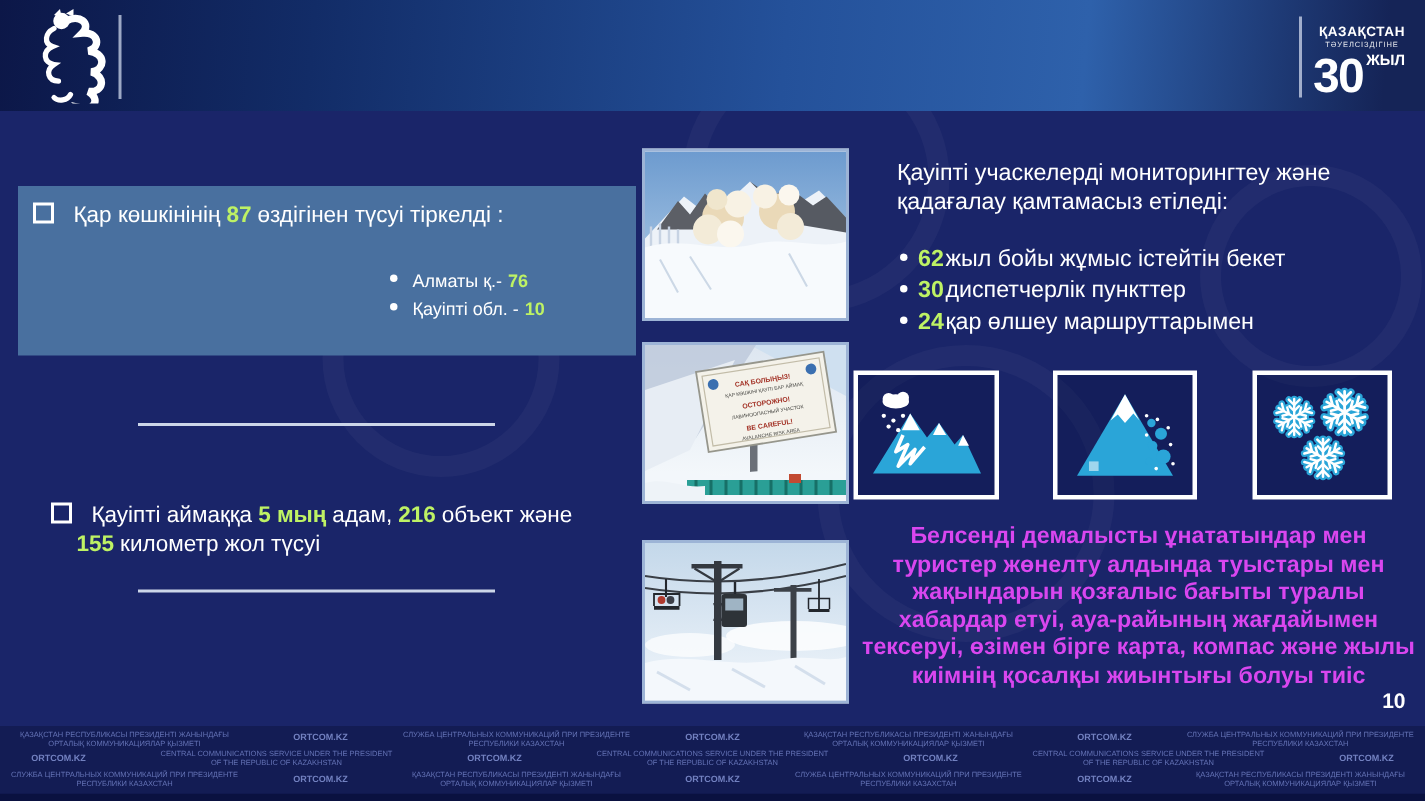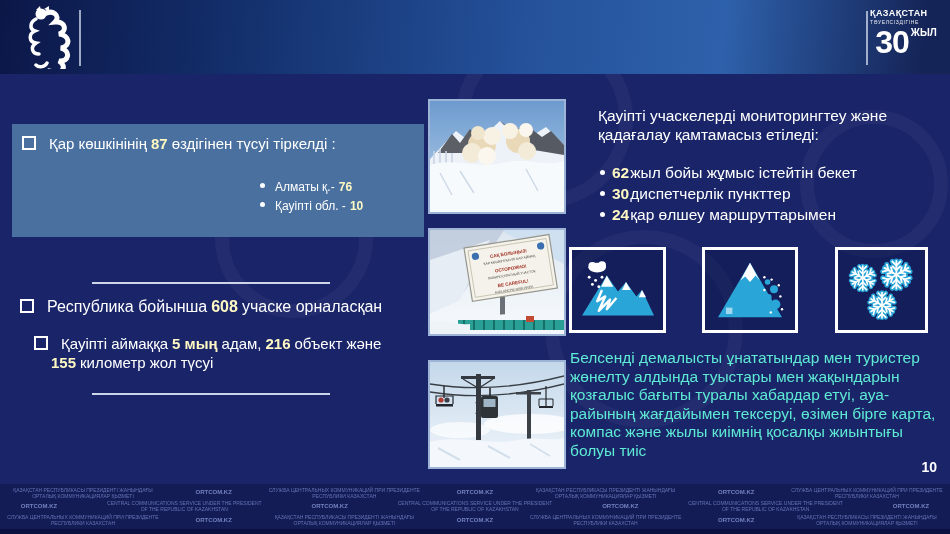--- a/index.html
+++ b/index.html
@@ -9,35 +9,35 @@
   .header{position:absolute;top:0;left:0;width:950px;height:74px;
     background:linear-gradient(95deg,#0c1748 0%,#122c67 22%,#24519a 55%,#2e61ab 76%,#152457 97%);}
   .leopard{position:absolute;left:14px;top:5px;}
   .vdiv{position:absolute;width:2px;background:rgba(205,215,235,.75);}
   .vdiv.v1{left:79px;top:10px;height:56px;}
   .vdiv.v2{left:866px;top:11px;height:54px;}
   .title-bar{position:absolute;left:90px;top:23px;width:756px;height:38px;border-radius:19px;
     background:linear-gradient(#e9ebf3,#cfd2e2);box-shadow:-3px 5px 10px rgba(4,8,28,.65);
     display:flex;align-items:center;padding-left:34px;box-sizing:border-box;}
   .title-bar span{font-size:21px;font-weight:bold;color:#171b3a;letter-spacing:.3px;}
-  .logo30{position:absolute;left:870px;top:9px;width:76px;line-height:1;}
+  .logo30{position:absolute;left:870px;top:17px;width:76px;text-align:center;line-height:1;}
   .logo30 .l-country{font-size:9px;font-weight:bold;letter-spacing:.4px;}
   .logo30 .l-ind{font-size:5px;letter-spacing:.6px;opacity:.9;margin-top:2px;}
   .logo30 .l-row{display:flex;justify-content:center;align-items:flex-start;margin-top:1px;}
   .logo30 .l-num{font-size:32px;font-weight:bold;letter-spacing:-1px;}
   .logo30 .l-year{font-size:10px;font-weight:bold;margin:2px 4px 0 2px;}
   
   .wm{position:absolute;border-radius:50%;border:14px solid rgba(255,255,255,.035);}
   
   .stat-box{position:absolute;left:12px;top:124px;width:412px;height:113px;background:#49709f;
     box-sizing:border-box;padding:10px 10px;}
   .sq{display:inline-block;width:10px;height:10px;border:2px solid #fff;margin-right:9px;vertical-align:-1px;}
   .tline{font-size:15px;line-height:19px;}
   .tline > span + span{margin-left:4px;}
-  .red{color:#fef9c3;font-weight:bold;}
+  .red{color:#bef264;font-weight:bold;}
   .stat-items{margin:25px 0 0 238px;}
   .stat-item{font-size:12px;line-height:19px;}
   .dot{display:inline-block;width:5px;height:5px;border-radius:50%;background:#fff;margin-right:6px;vertical-align:3px;}
   .stat-item > span + span{margin-left:4px;}
   .hrule{position:absolute;height:2px;background:#ccd6e8;}
   .r1{left:92px;top:282px;width:238px;}
   .r2{left:92px;top:393px;width:238px;}
   .line-republic{position:absolute;left:20px;top:297px;width:404px;font-size:16px;}
   .line-danger{position:absolute;left:34px;top:334px;width:404px;font-size:16px;line-height:21px;}
   .line-danger .cont{margin-left:17px;}
@@ -50,22 +50,22 @@
   
   .mon-intro{position:absolute;left:598px;top:106px;width:346px;font-size:15.5px;line-height:19px;}
   .mon-items{position:absolute;left:600px;top:162px;width:344px;}
   .mon-item{font-size:15.5px;line-height:21px;}
   .mon-item > span + span{margin-left:1px;}
   .icon-box{position:absolute;top:247px;height:80px;border:3px solid #fff;background:rgba(8,16,58,.30);
     display:flex;align-items:center;justify-content:center;box-sizing:content-box;}
   .ib1{left:569px;width:91px;}
   .ib2{left:702px;width:90px;}
   .ib3{left:835px;width:87px;}
-  .advice{position:absolute;left:570px;top:349px;width:378px;
-    font-size:15.5px;font-weight:normal;line-height:18.5px;color:#5eead4;}
+  .advice{position:absolute;left:570px;top:349px;width:378px;text-align:center;
+    font-size:15.5px;font-weight:bold;line-height:18.5px;color:#d946ef;}
   .page-num{position:absolute;right:13px;top:459px;font-size:14px;font-weight:bold;color:#fff;}
   
   .footer{position:absolute;left:0;top:484px;width:950px;height:45px;background:#131c54;
     display:flex;flex-direction:column;justify-content:space-around;padding:2px 0;box-sizing:border-box;}
   .footer-row{display:flex;justify-content:space-between;align-items:center;padding:0 4px;}
   .fblock{font-size:5px;line-height:1.2;color:#6d7cc0;text-align:center;width:158px;opacity:.9;}
   .fsite{font-size:6px;font-weight:bold;width:70px;color:#7d8ccc;}
   .bottom-strip{position:absolute;left:0;top:529px;width:950px;height:5px;background:#0a1140;}
 </style>
 </head>
@@ -110,23 +110,20 @@
         <span class="dot"></span><span>Алматы қ.-</span><span class="red">76</span>
       </div>
       <div class="stat-item">
         <span class="dot"></span><span>Қауіпті обл. -</span><span class="red">10</span>
       </div>
     </div>
   </div>
 
   <div class="hrule r1"></div>
 
-  <div class="line-republic tline">
-    <span class="sq"></span><span>Республика бойынша</span><span class="red">608</span><span>учаске орналасқан</span>
-  </div>
 
   <div class="line-danger">
     <div class="tline">
       <span class="sq"></span><span>Қауіпті аймаққа</span><span class="red">5 мың</span><span>адам,</span><span class="red">216</span><span>объект және</span>
     </div>
     <div class="tline cont">
       <span class="red">155</span><span>километр жол түсуі</span>
     </div>
   </div>
 

